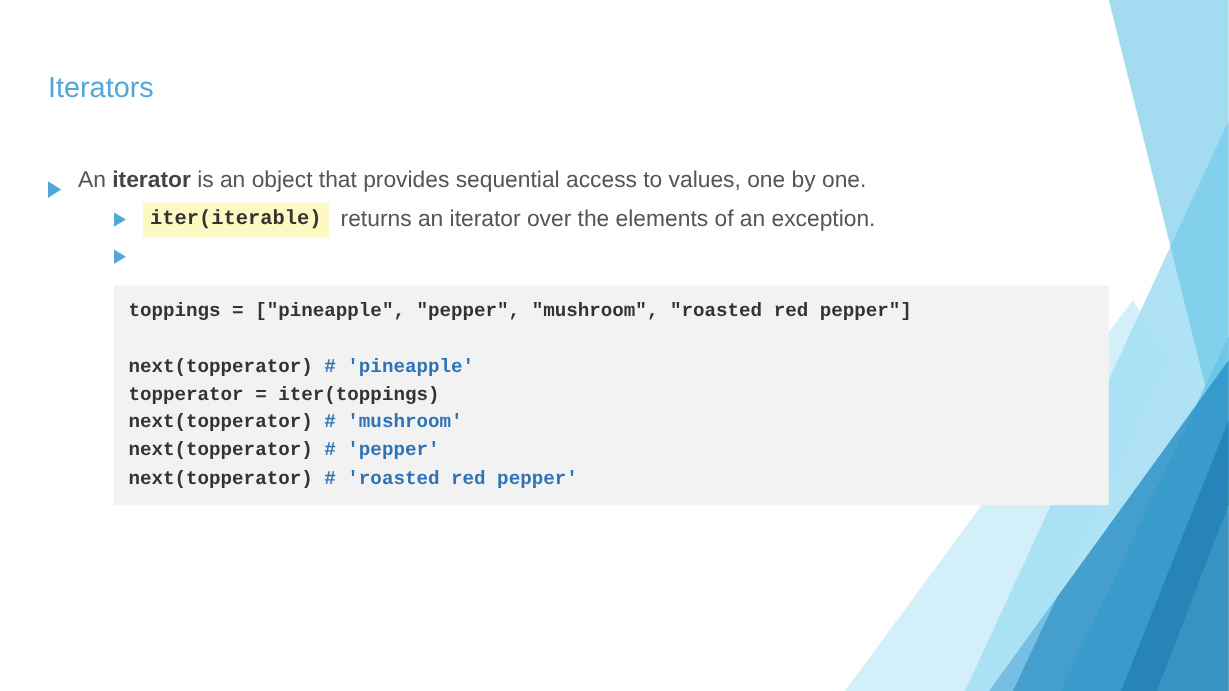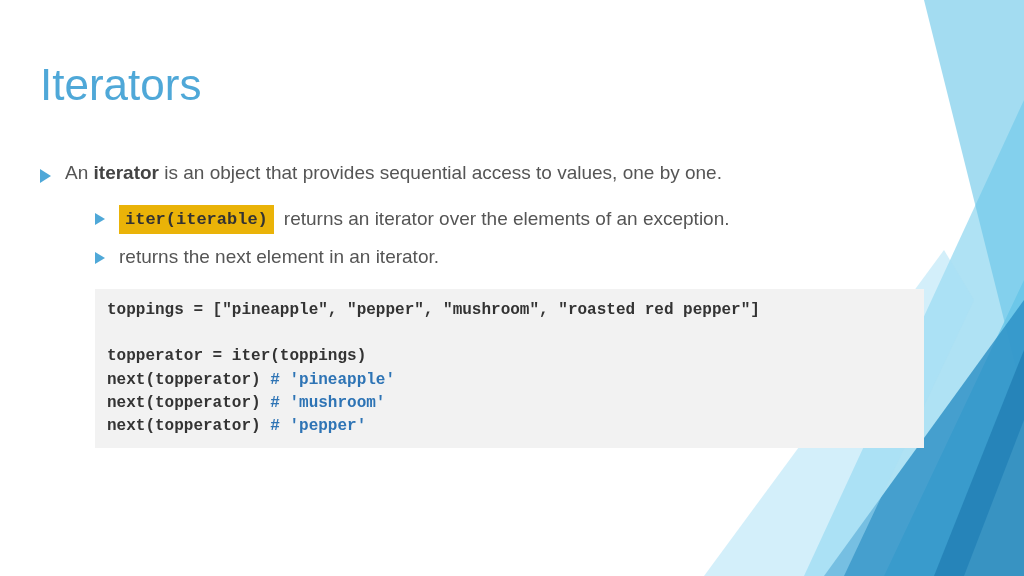--- a/index.html
+++ b/index.html
@@ -17,29 +17,29 @@
       top: 0; right: 0;
       width: 400px; height: 576px;
       pointer-events: none;
     }
     .content {
       position: relative;
       padding: 60px 50px 30px 40px;
       z-index: 1;
     }
     .title {
-      font-size: 44px;
+      font-size: 24px;
       font-weight: 400;
       color: #4FA8D8;
       margin-bottom: 50px;
     }
     .bullet-row {
       display: flex;
-      align-items: center;
-      margin-bottom: 18px;
+      align-items: flex-end;
+      margin-bottom: 4px;
       font-size: 19px;
       line-height: 1.4;
       color: #555;
     }
     .bullet-row.sub {
       margin-left: 55px;
       margin-bottom: 10px;
       align-items: center;
     }
     .tri {
@@ -53,21 +53,21 @@
     }
     .tri.small {
       border-left-width: 10px;
       border-top-width: 6px;
       border-bottom-width: 6px;
       margin-top: 0;
     }
     .code-chip {
       font-family: "Courier New", monospace;
       font-weight: bold;
-      background: #eab308;
+      background: #fef9c3;
       padding: 3px 6px;
       margin-right: 10px;
       font-size: 17px;
       color: #333;
     }
     .code-block {
       background: #F2F2F2;
       padding: 10px 12px;
       font-family: "Courier New", monospace;
       font-size: 16px;
@@ -105,24 +105,24 @@
   </div>
 
   <div class="bullet-row sub">
     <div class="tri small"></div>
     <span class="code-chip">iter(iterable)</span>
     <span>returns an iterator over the elements of an exception.</span>
   </div>
 
   <div class="bullet-row sub">
     <div class="tri small"></div>
-    <span>returns the next element in an iterator.</span>
   </div>
 
   <div class="code-block">
     <div>toppings = ["pineapple", "pepper", "mushroom", "roasted red pepper"]</div>
     <div>&nbsp;</div>
+    <div><span>next(topperator)  </span><span class="comment"># 'pineapple'</span></div>
     <div>topperator = iter(toppings)</div>
-    <div><span>next(topperator)  </span><span class="comment"># 'pineapple'</span></div>
     <div><span>next(topperator)  </span><span class="comment"># 'mushroom'</span></div>
     <div><span>next(topperator)  </span><span class="comment"># 'pepper'</span></div>
+    <div><span>next(topperator)  </span><span class="comment"># 'roasted red pepper'</span></div>
   </div>
 </div>
 
 </body></html>

